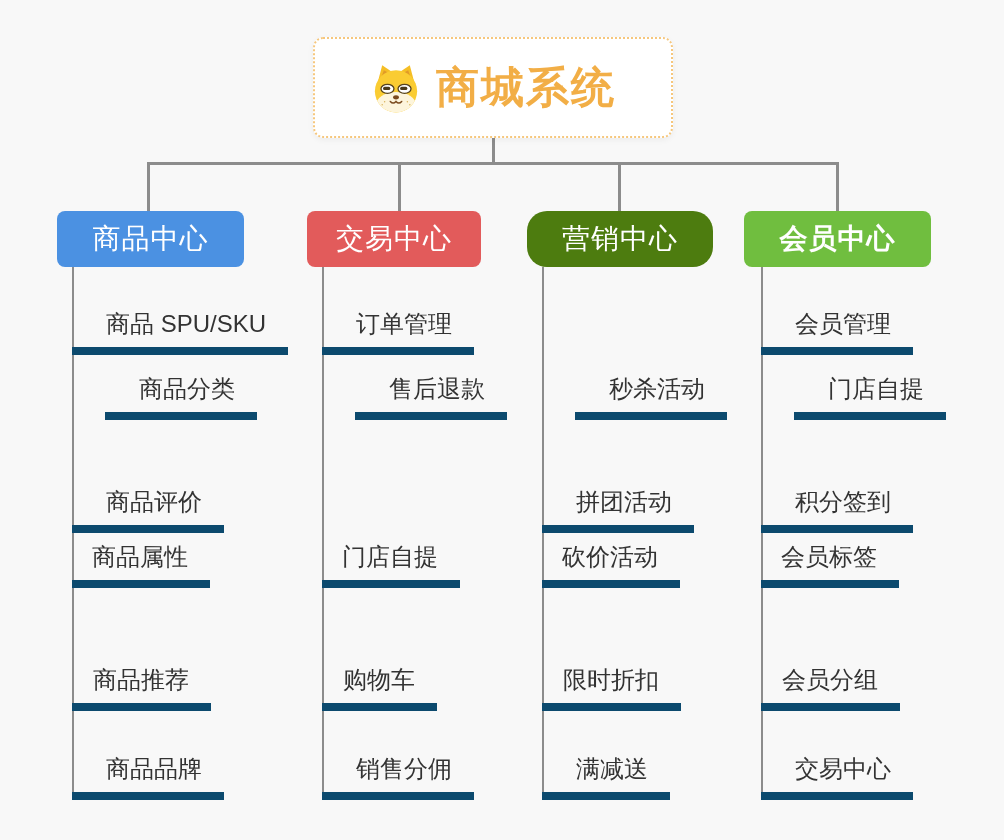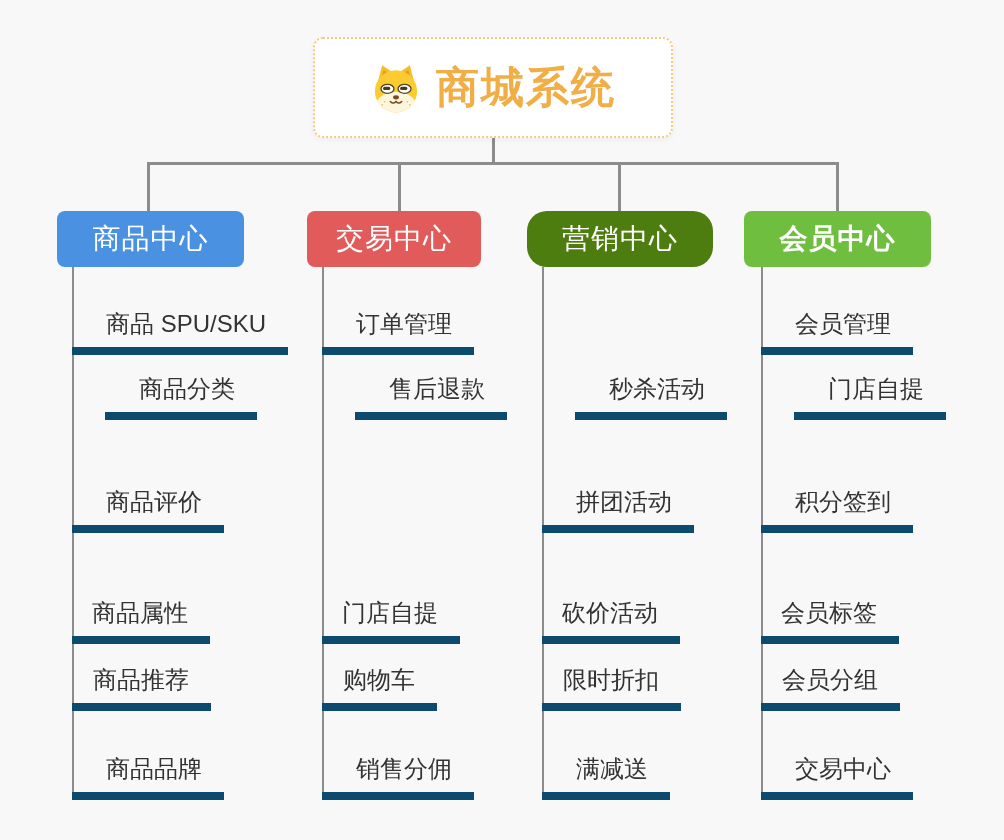--- a/index.html
+++ b/index.html
@@ -83,21 +83,21 @@
     white-space:nowrap;
     width:max-content;
   }
   .leaf.c0{left:72px;}
   .leaf.c1{left:322px;}
   .leaf.c2{left:542px;}
   .leaf.c3{left:761px;}
   .leaf.r0{top:315px;}
   .leaf.r1{top:380px;margin-left:33px;}
   .leaf.r2{top:493px;}
-  .leaf.r3{top:604px;padding-left:20px;}
+  .leaf.r3{top:548px;padding-left:20px;}
   .leaf.r4{top:671px;padding-left:21px;}
   .leaf.r5{top:760px;}
   .dog-icon{width:52px;height:52px;flex:0 0 auto;}
 </style>
 </head>
 <body>
 
 <div class="canvas">
 
   <div class="line stub-root"></div>

